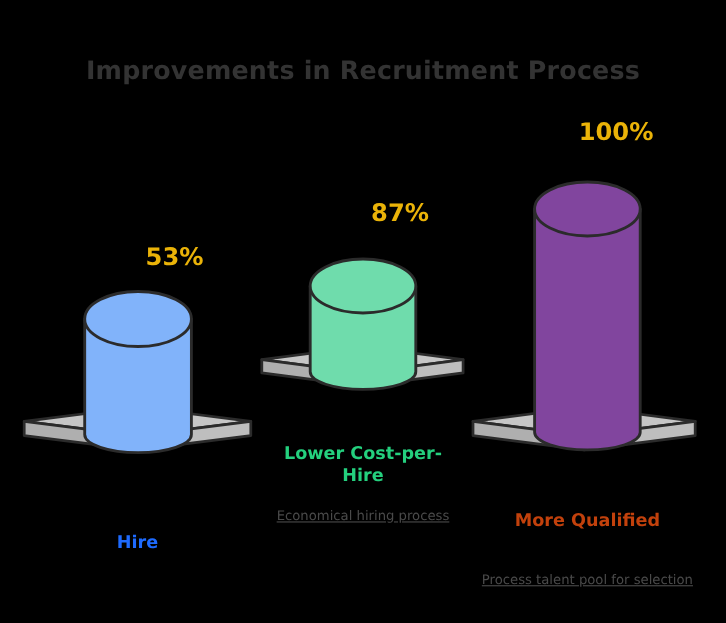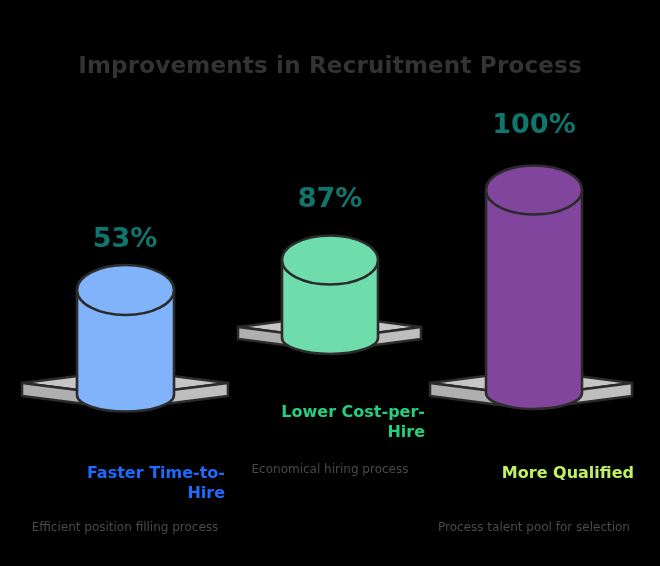--- a/index.html
+++ b/index.html
@@ -22,42 +22,43 @@
     width: 660px;
     text-align: center;
     font-size: 23px;
     font-weight: bold;
     color: #333333;
     letter-spacing: 0.2px;
     font-family: "DejaVu Sans", sans-serif;
   }
   .pct-label {
     position: absolute;
-    text-align: center;
-    font-size: 27px;
+    text-align: right;
+    font-size: 22px;
     font-weight: bold;
-    color: #0f766e;
+    color: #eab308;
     font-family: "DejaVu Sans", sans-serif;
   }
   .cap-title {
     position: absolute;
-    text-align: right;
+    text-align: center;
     font-size: 16px;
     font-weight: bold;
     line-height: 1.25;
     font-family: "DejaVu Sans", sans-serif;
   }
   .cap-sub {
     position: absolute;
     text-align: center;
     font-size: 12px;
     font-weight: normal;
     line-height: 1.35;
     color: #4a4a4a;
     font-family: "DejaVu Sans", sans-serif;
+    text-decoration: underline;
   }
   svg.scene {
     position: absolute;
     left: 0;
     top: 0;
     width: 660px;
     height: 566px;
   }
 </style>
 </head>
@@ -117,29 +118,28 @@
     </g>
   </svg>
 
   <div id="chart-title">Improvements in Recruitment Process</div>
 
   <div class="pct-label" style="left:65px; top:222px; width:120px;">53%</div>
   <div class="pct-label" style="left:270px; top:182px; width:120px;">87%</div>
   <div class="pct-label" style="left:474px; top:108px; width:120px;">100%</div>
 
   <div class="cap-title" style="left:25px; top:463px; width:200px; color:#1E6BFF;">
-    <span>Faster Time-to-</span><br>
+    <br>
     <span>Hire</span>
   </div>
-  <div class="cap-sub" style="left:20px; top:519px; width:210px;">Efficient position filling process</div>
 
   <div class="cap-title" style="left:235px; top:402px; width:190px; color:#24D07E;">
     <span>Lower Cost-per-</span><br>
     <span>Hire</span>
   </div>
   <div class="cap-sub" style="left:240px; top:461px; width:180px;">Economical hiring process</div>
 
-  <div class="cap-title" style="left:434px; top:463px; width:200px; color:#bef264;">
+  <div class="cap-title" style="left:434px; top:463px; width:200px; color:#c2410c;">
     <span>More Qualified</span><br>
   </div>
   <div class="cap-sub" style="left:434px; top:519px; width:200px;">Process talent pool for selection</div>
 
 </div>
 
 </body></html>

